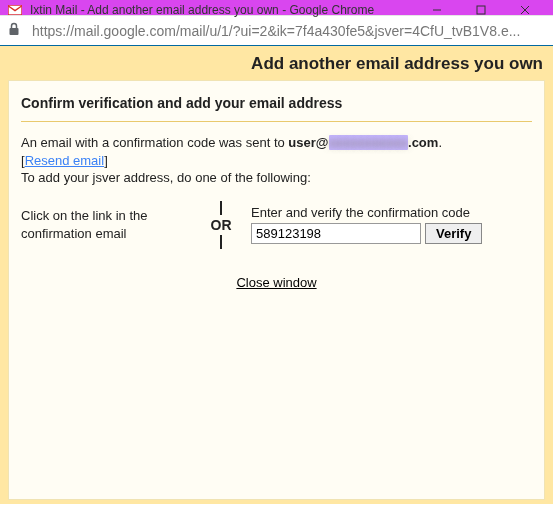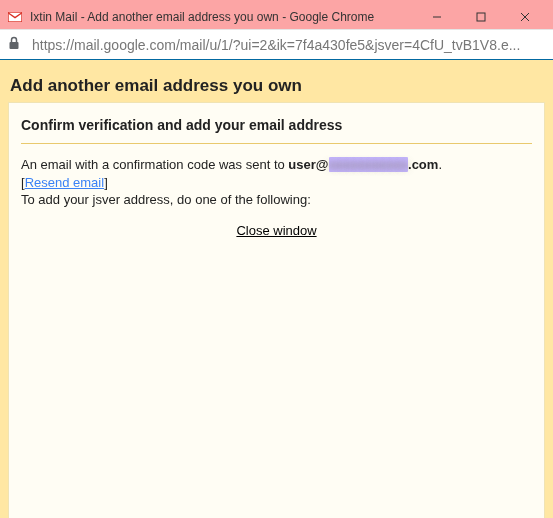--- a/index.html
+++ b/index.html
@@ -1,30 +1,30 @@
 <!DOCTYPE html>
 <html><head>
 <meta charset="utf-8">
 <style>
   * { box-sizing: border-box; }
   html, body { margin: 0; padding: 0; font-family: Arial, sans-serif; font-size: 13px; color: #222; }
   body { width: 553px; height: 518px; background: #fff; overflow: hidden; }
 
-  .titlebar { height: 30px; background: #fca5a5; border-bottom: 1px solid #e5e5e5; display: flex; align-items: center; padding: 4px 6px 0 6px; }
+  .titlebar { height: 16px; background: #d946ef; border-bottom: 1px solid #e5e5e5; display: flex; align-items: center; padding: 4px 6px 0 6px; }
   .titlebar .icon-box { width: 18px; height: 18px; display: flex; align-items: center; justify-content: center; margin-right: 6px; }
   .titlebar .title-text { flex: 1; font-size: 12px; color: #333; overflow: hidden; white-space: nowrap; text-overflow: ellipsis; }
   .titlebar .win-buttons { display: flex; }
   .titlebar .win-btn { width: 44px; height: 28px; display: flex; align-items: center; justify-content: center; color: #555; }
 
   .addressbar { height: 30px; display: flex; align-items: center; padding: 0 8px; border-bottom: 1px solid #0369a1; }
   .addressbar .lock { width: 16px; color: #5f6368; margin-right: 8px; }
   .addressbar .url { flex: 1; font-size: 14px; color: #777; overflow: hidden; white-space: nowrap; text-overflow: ellipsis; }
 
   .page { background: #ffe7a3; min-height: calc(518px - 60px); }
-  .page-header { padding: 16px 10px 6px; font-size: 17px; font-weight: bold; color: #222; }
+  .page-header { padding: 8px 10px 6px; font-size: 17px; font-weight: bold; color: #222; text-align: right; }
   .content { background: #fffdf4; margin: 0 8px 8px 8px; border: 1px solid #f0e3b3; padding: 10px 12px 14px; min-height: 420px; }
 
   .subheader { font-size: 14px; font-weight: bold; margin: 4px 0 10px 0; }
   .rule { border: none; border-top: 1px solid #e9c96d; margin: 0 0 12px 0; }
   .para { font-size: 13px; line-height: 1.35; color: #222; margin: 0 0 14px 0; }
   a.link { color: #3b82f6; text-decoration: underline; cursor: pointer; text-align: right; }
   a.vlink { color: #000000; text-decoration: underline; cursor: pointer; }
 
   .or-row { display: flex; align-items: center; margin: 14px 0 26px 0; }
   .lefttext { width: 180px; font-size: 13px; line-height: 1.35; padding-right: 8px; }
@@ -86,18 +86,33 @@
   <div class="page-header">Add another email address you own</div>
   <div class="content">
     <div class="subheader">Confirm verification and add your email address</div>
     <hr class="rule">
     <p class="para">
       <span>An email with a confirmation code was sent to </span><b><span>user@</span><span class="obscure">xxxxxxxxxxx</span><span>.com</span></b>.<br>
       [<a href="#" class="link">Resend email</a>]<br>
       <span>To add your jsver address, do one of the following:</span>
     </p>
 
+    <div class="or-row">
+      <div class="lefttext">Click on the link in the confirmation email</div>
+      <div class="or-sep">
+        <div class="bar"></div>
+        <div class="word">OR</div>
+        <div class="bar"></div>
+      </div>
+      <div class="righttext">
+        <div class="label">Enter and verify the confirmation code</div>
+        <div class="row2">
+          <input type="text" class="code-input" value="589123198" style="">
+          <button class="verify-btn">Verify</button>
+        </div>
+      </div>
+    </div>
 
     <div class="close-row">
       <a href="#" class="vlink">Close window</a>
     </div>
   </div>
 </div>
 
 </body></html>

